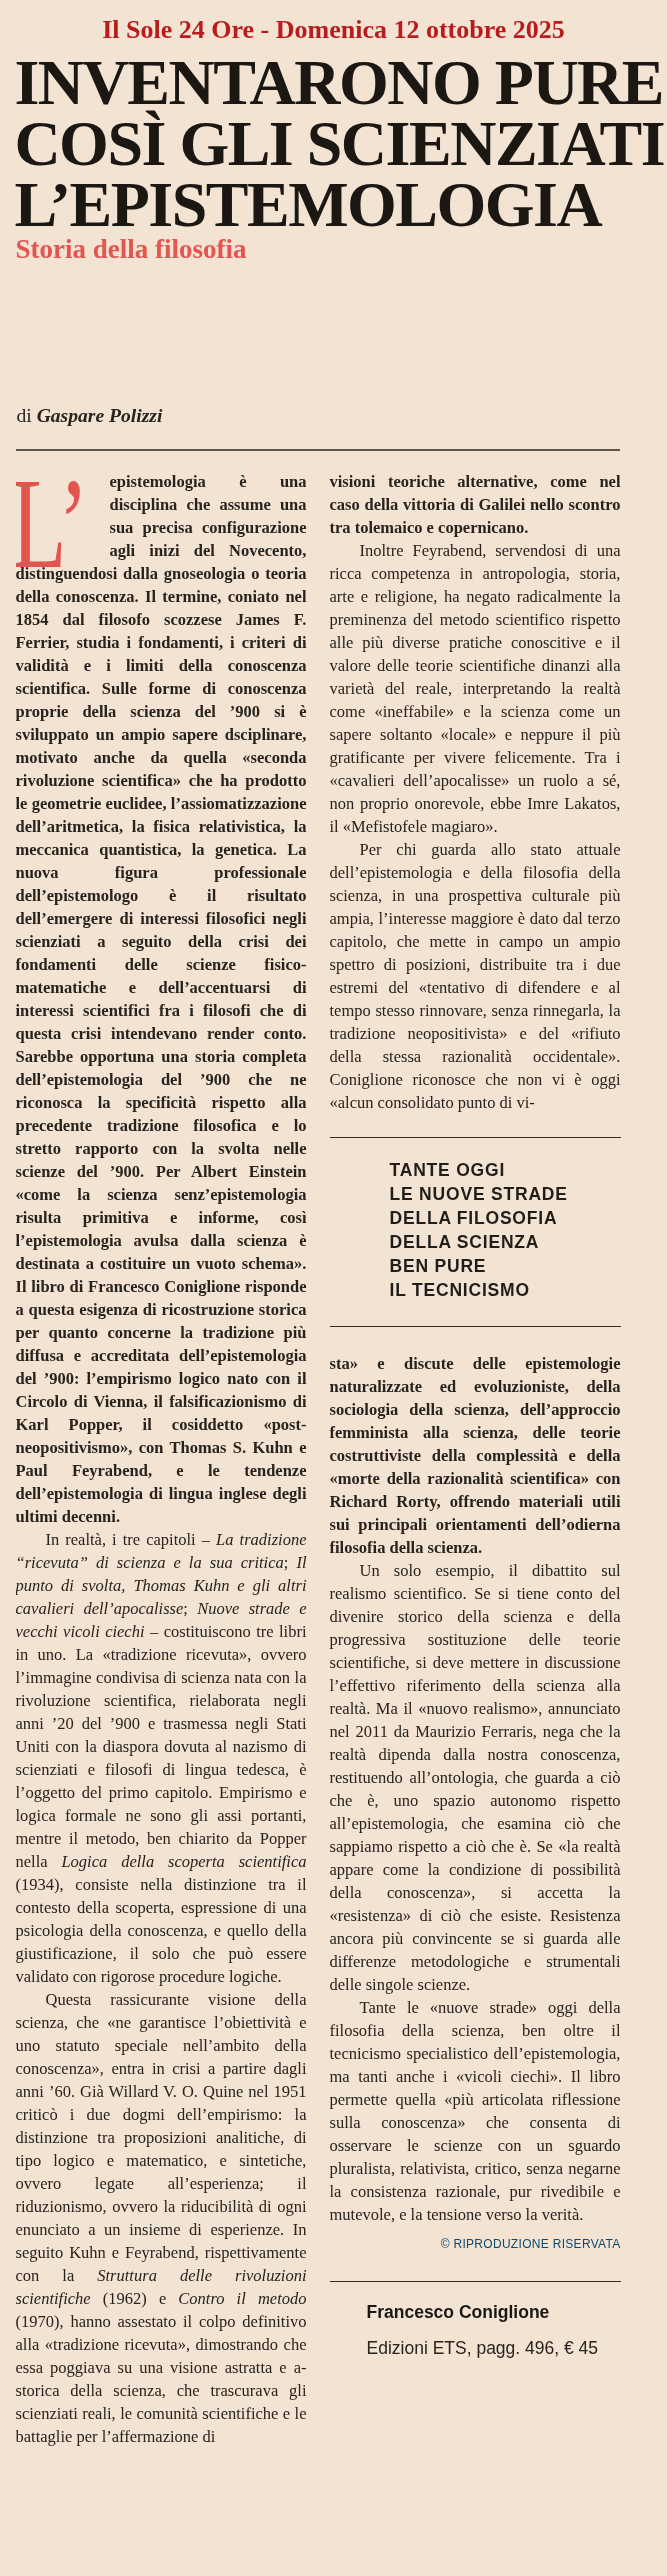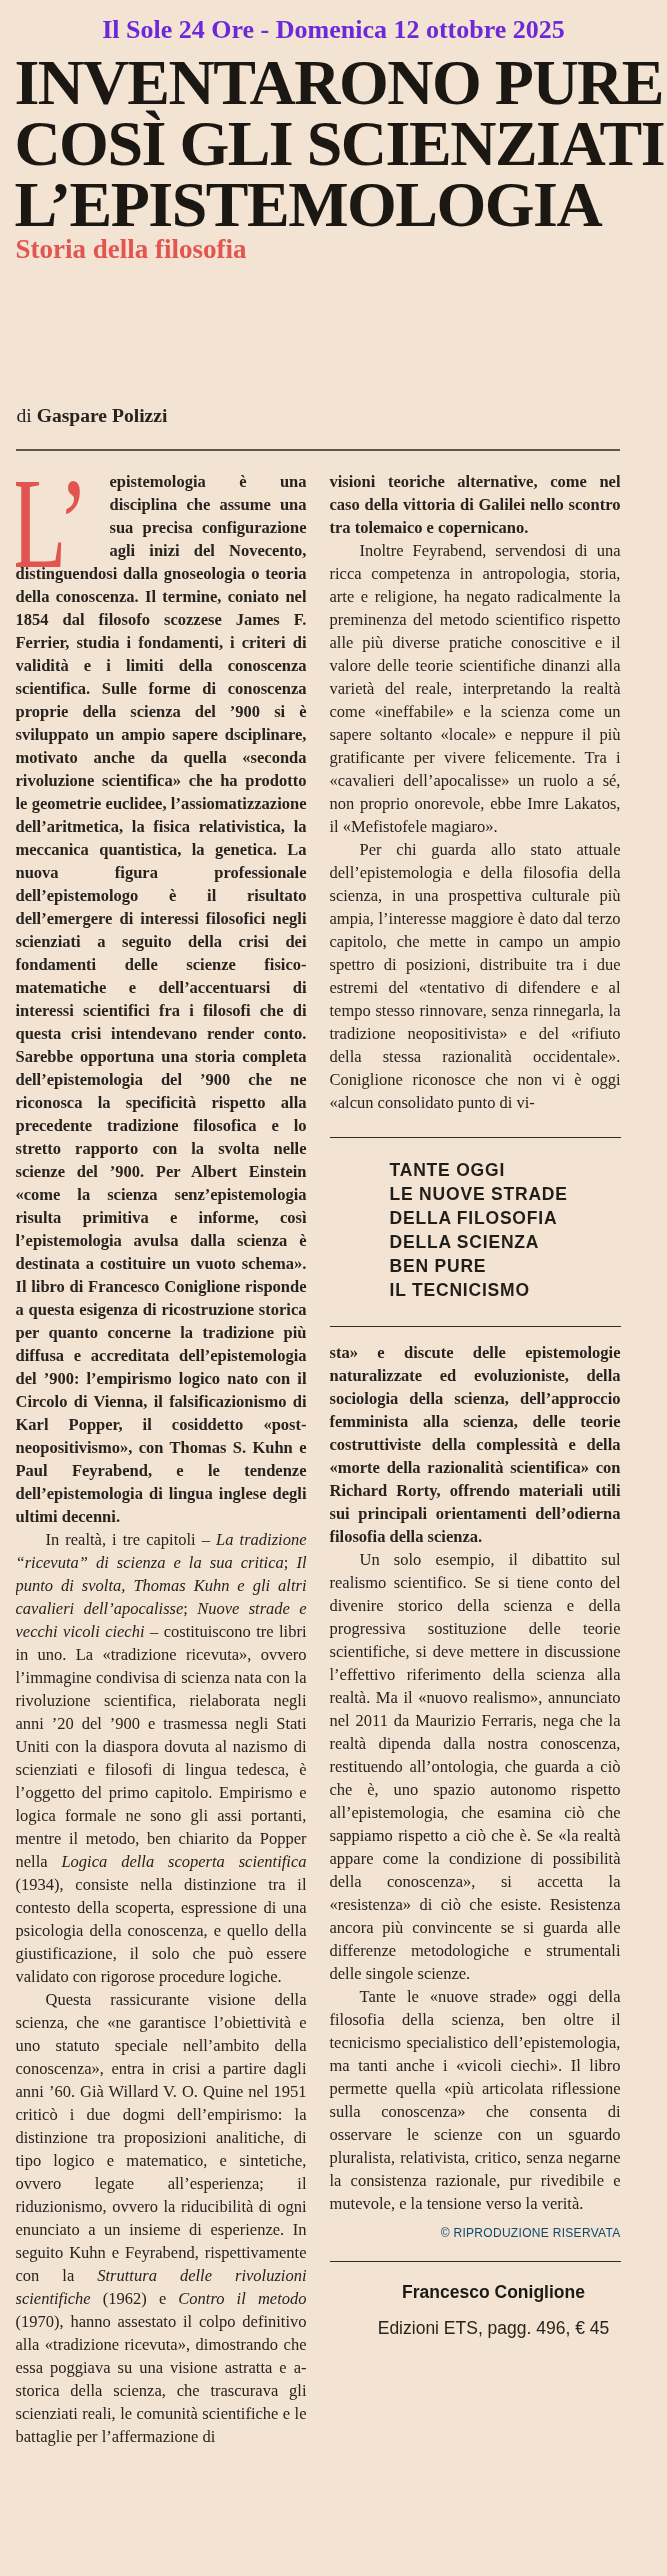--- a/index.html
+++ b/index.html
@@ -26,21 +26,21 @@
   }
   .kicker{
     position:absolute;top:235px;left:15.5px;
     font-weight:700;font-size:27px;line-height:29px;
     color:#e25550;
   }
   .byline{
     position:absolute;top:405px;left:16.5px;
     font-size:19.6px;color:#28231d;
   }
-  .byline b{font-weight:700;}
+  .byline b{font-weight:700;font-style:italic;}
   .byline-rule{
     position:absolute;top:449px;left:15.5px;width:604px;height:1.5px;
     background:#5d564c;border:0;margin:0;
   }
   .columns{
     position:absolute;top:470px;left:15.5px;width:605px;height:2136px;
     overflow:hidden;
   }
   .col{position:absolute;top:0;}
   .col-left{left:0;width:291px;}
@@ -55,41 +55,40 @@
   .para.noindent{text-indent:0;font-weight:bold;}
   .para em{font-style:italic;}
   .dc-spacer{float:left;width:94px;height:91px;}
   .dropcap{
     position:absolute;top:-12.4px;left:-4.1px;
     font-size:130px;line-height:1;
     color:#e15450;
     transform:scaleX(.70);transform-origin:left top;
   }
   .pull-quote{
-    margin:23px 0 14px;
+    margin:23px 0 25px;
     border-top:1.5px solid #2f2b25;
     border-bottom:1.5px solid #2f2b25;
     padding:19.6px 0 24px 60px;
   }
   .pq-line{
     font-family:"Liberation Sans","DejaVu Sans",sans-serif;
     font-weight:700;font-size:17.5px;line-height:24px;
     letter-spacing:0.8px;color:#211e19;
   }
   .copyright{
     margin-top:11.3px;
     text-align:right;
     font-family:"Liberation Sans","DejaVu Sans",sans-serif;
     font-size:12px;letter-spacing:0.3px;color:#0c4a6e;
   }
   .book-box{
-    margin-top:21px;
+    margin-top:30px;
     border-top:1.5px solid #2f2b25;
     padding:20.6px 0 0 37px;
-    text-align:center;
   }
   .book-author{
     font-family:"Liberation Sans","DejaVu Sans",sans-serif;
     font-weight:700;font-size:17.5px;color:#1c1814;
     margin-bottom:14.4px;
   }
   .bt-line{
     font-family:"Liberation Sans","DejaVu Sans",sans-serif;
     font-weight:700;font-size:17.5px;line-height:26px;
     color:#e8474e;
@@ -97,21 +96,21 @@
   .book-publisher{
     font-family:"Liberation Sans","DejaVu Sans",sans-serif;
     font-size:17.5px;color:#28231d;margin-top:5.2px;
   }
 </style>
 </head>
 <body>
 
 <div class="page" style="background: rgb(242, 227, 211);">
 
-  <div class="masthead" style="color: #6d28d9;">Il Sole 24 Ore - Domenica 12 ottobre 2025</div>
+  <div class="masthead" style="color: #b91c1c;">Il Sole 24 Ore - Domenica 12 ottobre 2025</div>
 
   <div class="headline">
       <div class="hl-line">INVENTARONO PURE</div>
       <div class="hl-line">COSÌ GLI SCIENZIATI</div>
       <div class="hl-line">L’EPISTEMOLOGIA</div>
     </div>
 
   <div class="kicker" style="color: rgb(226, 85, 80);">Storia della filosofia</div>
 
   <div class="byline"><span>di </span><b>Gaspare Polizzi</b></div>

